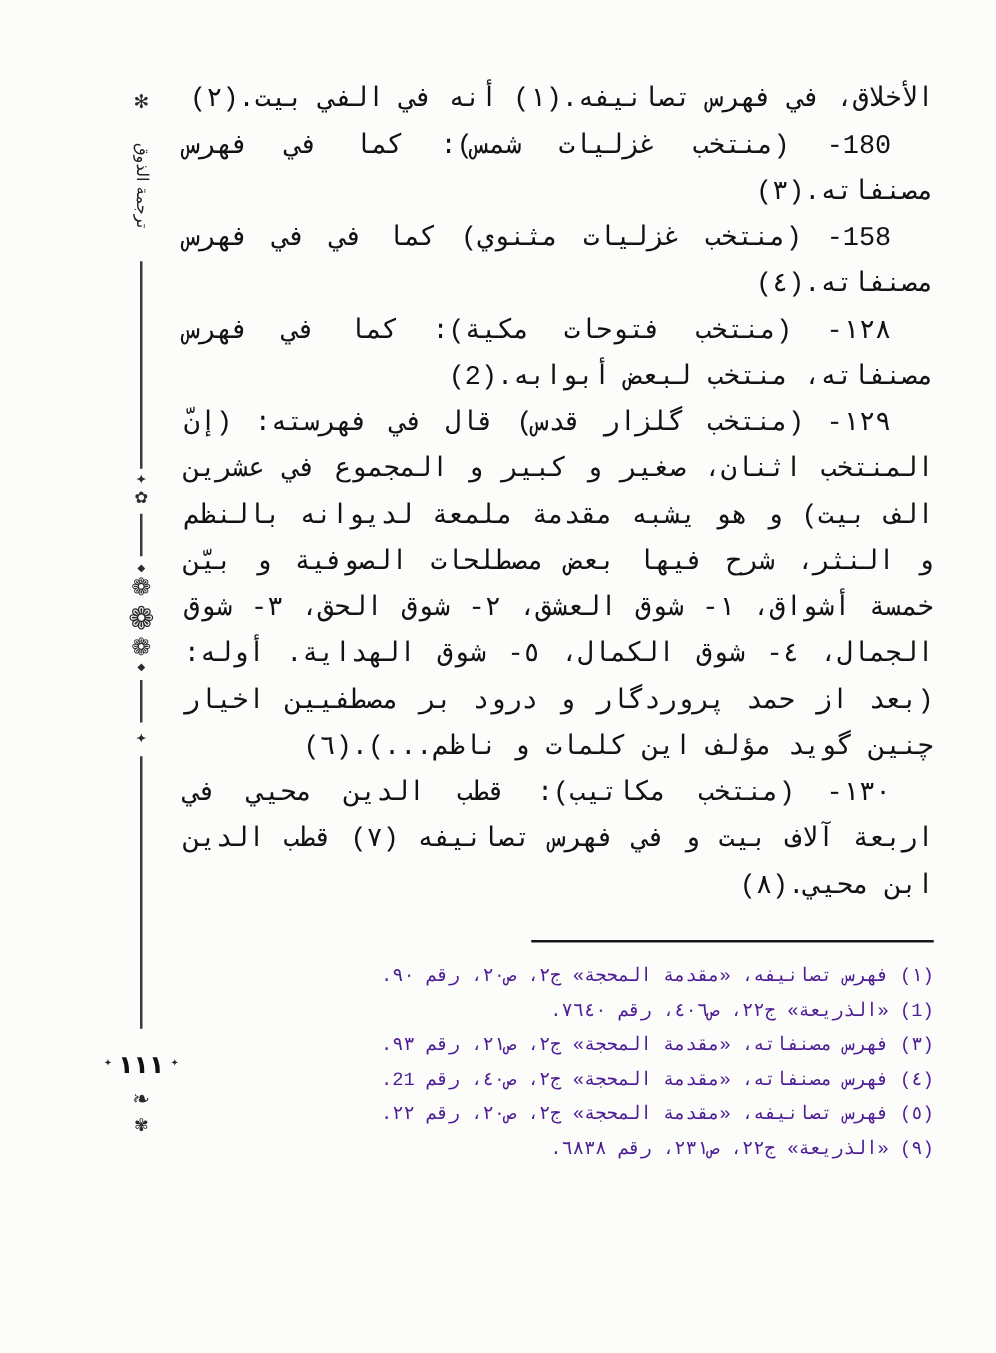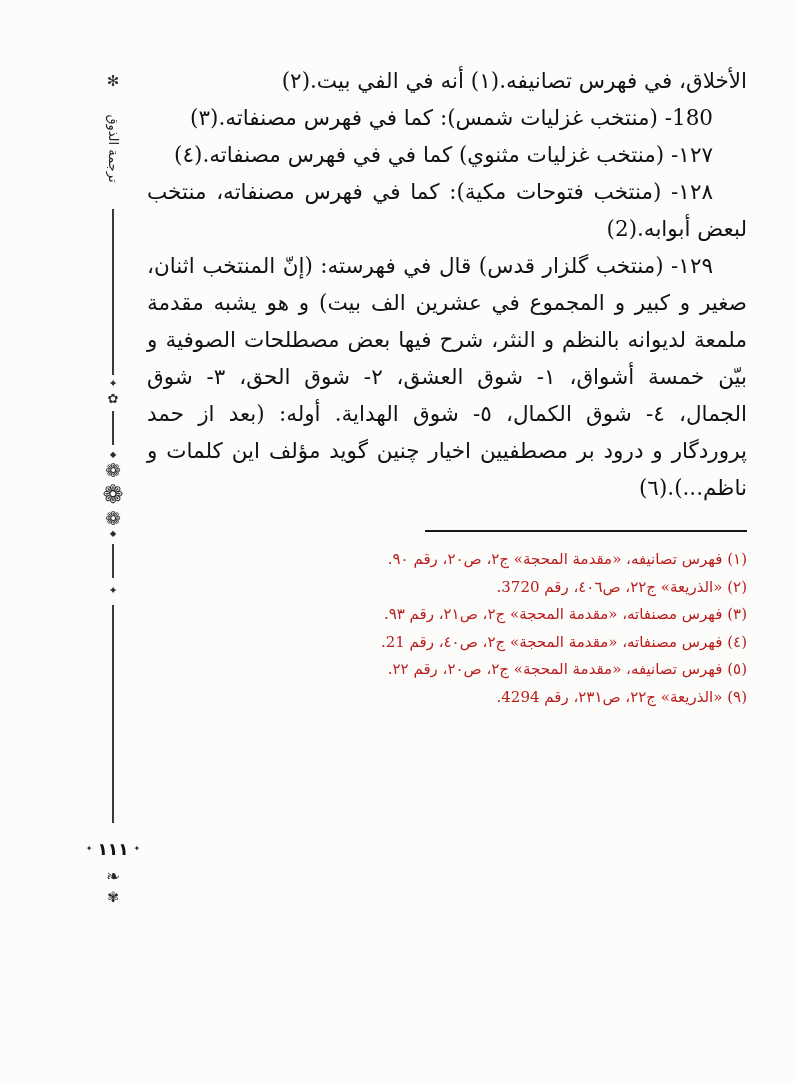--- a/index.html
+++ b/index.html
@@ -34,30 +34,31 @@
   .vline.h3 { height: 218px; margin-top: 6px; }
   .orn { line-height: 1; }
   .orn.top { font-size: 15px; }
   .orn.s  { font-size: 11px; margin: 3px 0; }
   .orn.s2 { font-size: 13px; margin-bottom: 2px; }
   .orn.xs { font-size: 8px; }
   .orn.lg  { font-size: 19px; }
   .orn.lg2 { font-size: 25px; }
   .medallion { display: flex; flex-direction: column; align-items: center; gap: 2px; margin: 2px 0; }
   .pagenum-row { display: flex; align-items: center; gap: 5px; margin-top: 16px; }
-  .pagenum { font-size: 17px; font-weight: bold; color: #111; }
+  .pagenum { font-size: 20px; font-weight: bold; color: #111; }
   .orn.leaf   { font-size: 17px; margin-top: 9px; }
   .orn.finial { font-size: 14px; margin-top: 5px; }
 
   
   .text-block {
     position: absolute;
     top: 62px; right: 50px;
     width: 600px;
     direction: rtl;
+    font-family: Liberation Mono, monospace;
   }
   .para {
     margin: 0;
     font-size: 21.5px;
     line-height: 37px;
     text-align: justify;
     color: #121212;
   }
   .para.indent { text-indent: 34px; }
 
@@ -65,21 +66,21 @@
     width: 322px; height: 2px;
     background: #161616;
     margin-top: 24px;
   }
   .footnotes { margin-top: 14px; }
   .fn {
     margin: 0;
     font-size: 15px;
     line-height: 27.5px;
     text-align: right;
-    color: #b91c1c;
+    color: #4c1d95;
   }
 </style>
 </head>
 <body>
 
 <div class="page">
 
   <aside class="ornament-column">
     <span class="orn top">✻</span>
     <div class="vtitle-wrap">
@@ -104,29 +105,30 @@
       <span class="pagenum">١١١</span>
       <span class="orn xs">✦</span>
     </div>
     <span class="orn leaf">❧</span>
     <span class="orn finial">✾</span>
   </aside>
 
   <main class="text-block">
     <p class="para">الأخلاق، في فهرس تصانيفه.(١) أنه في الفي بيت.(٢)</p>
     <p class="para indent">180- (منتخب غزليات شمس): كما في فهرس مصنفاته.(٣)</p>
-    <p class="para indent">١٢٧- (منتخب غزليات مثنوي) كما في في فهرس مصنفاته.(٤)</p>
+    <p class="para indent">158- (منتخب غزليات مثنوي) كما في في فهرس مصنفاته.(٤)</p>
     <p class="para indent">١٢٨- (منتخب فتوحات مكية): كما في فهرس مصنفاته، منتخب لبعض أبوابه.(2)</p>
     <p class="para indent">١٢٩- (منتخب گلزار قدس) قال في فهرسته: (إنّ المنتخب اثنان، صغير و كبير و المجموع في عشرين الف بيت) و هو يشبه مقدمة ملمعة لديوانه بالنظم و النثر، شرح فيها بعض مصطلحات الصوفية و بيّن خمسة أشواق، ١- شوق العشق، ٢- شوق الحق، ٣- شوق الجمال، ٤- شوق الكمال، ٥- شوق الهداية. أوله: (بعد از حمد پروردگار و درود بر مصطفيين اخيار چنين گويد مؤلف اين كلمات و ناظم...).(٦)</p>
+    <p class="para indent">١٣٠- (منتخب مكاتيب): قطب الدين محيي في اربعة آلاف بيت و في فهرس تصانيفه (٧) قطب الدين ابن محيي.(٨)</p>
 
     <div class="foot-sep"></div>
 
     <section class="footnotes">
       <p class="fn">(١) فهرس تصانيفه، «مقدمة المحجة» ج٢، ص٢٠، رقم ٩٠.</p>
-      <p class="fn">(٢) «الذريعة» ج٢٢، ص٤٠٦، رقم 3720.</p>
+      <p class="fn">(1) «الذريعة» ج٢٢، ص٤٠٦، رقم ٧٦٤٠.</p>
       <p class="fn">(٣) فهرس مصنفاته، «مقدمة المحجة» ج٢، ص٢١، رقم ٩٣.</p>
       <p class="fn">(٤) فهرس مصنفاته، «مقدمة المحجة» ج٢، ص٤٠، رقم 21.</p>
       <p class="fn">(٥) فهرس تصانيفه، «مقدمة المحجة» ج٢، ص٢٠، رقم ٢٢.</p>
-      <p class="fn">(٩) «الذريعة» ج٢٢، ص٢٣١، رقم 4294.</p>
+      <p class="fn">(٩) «الذريعة» ج٢٢، ص٢٣١، رقم ٦٨٣٨.</p>
     </section>
   </main>
 
 </div>
 
 </body></html>

